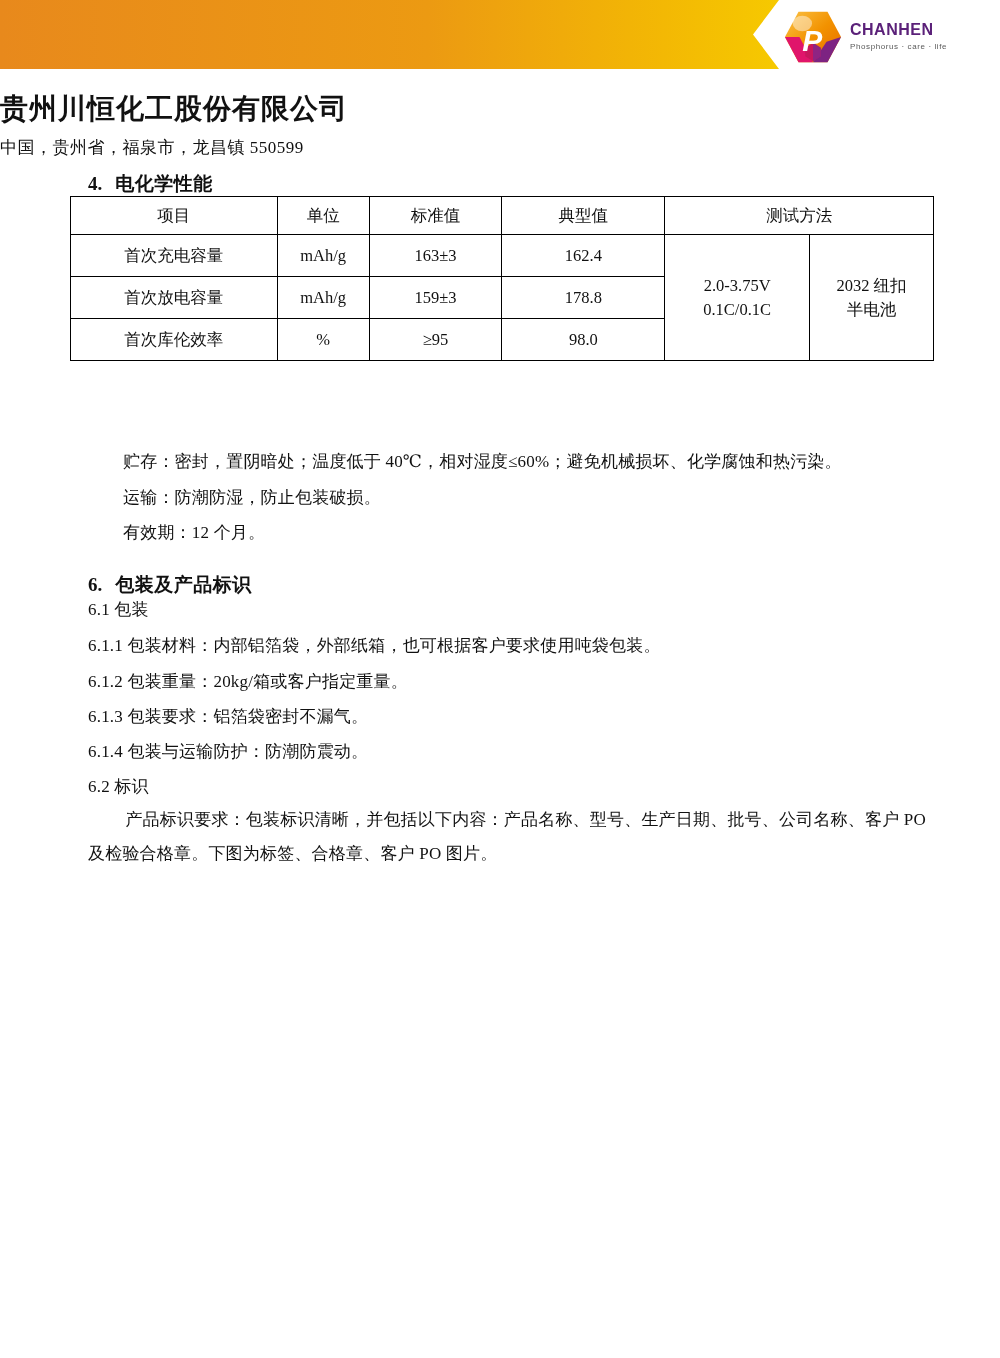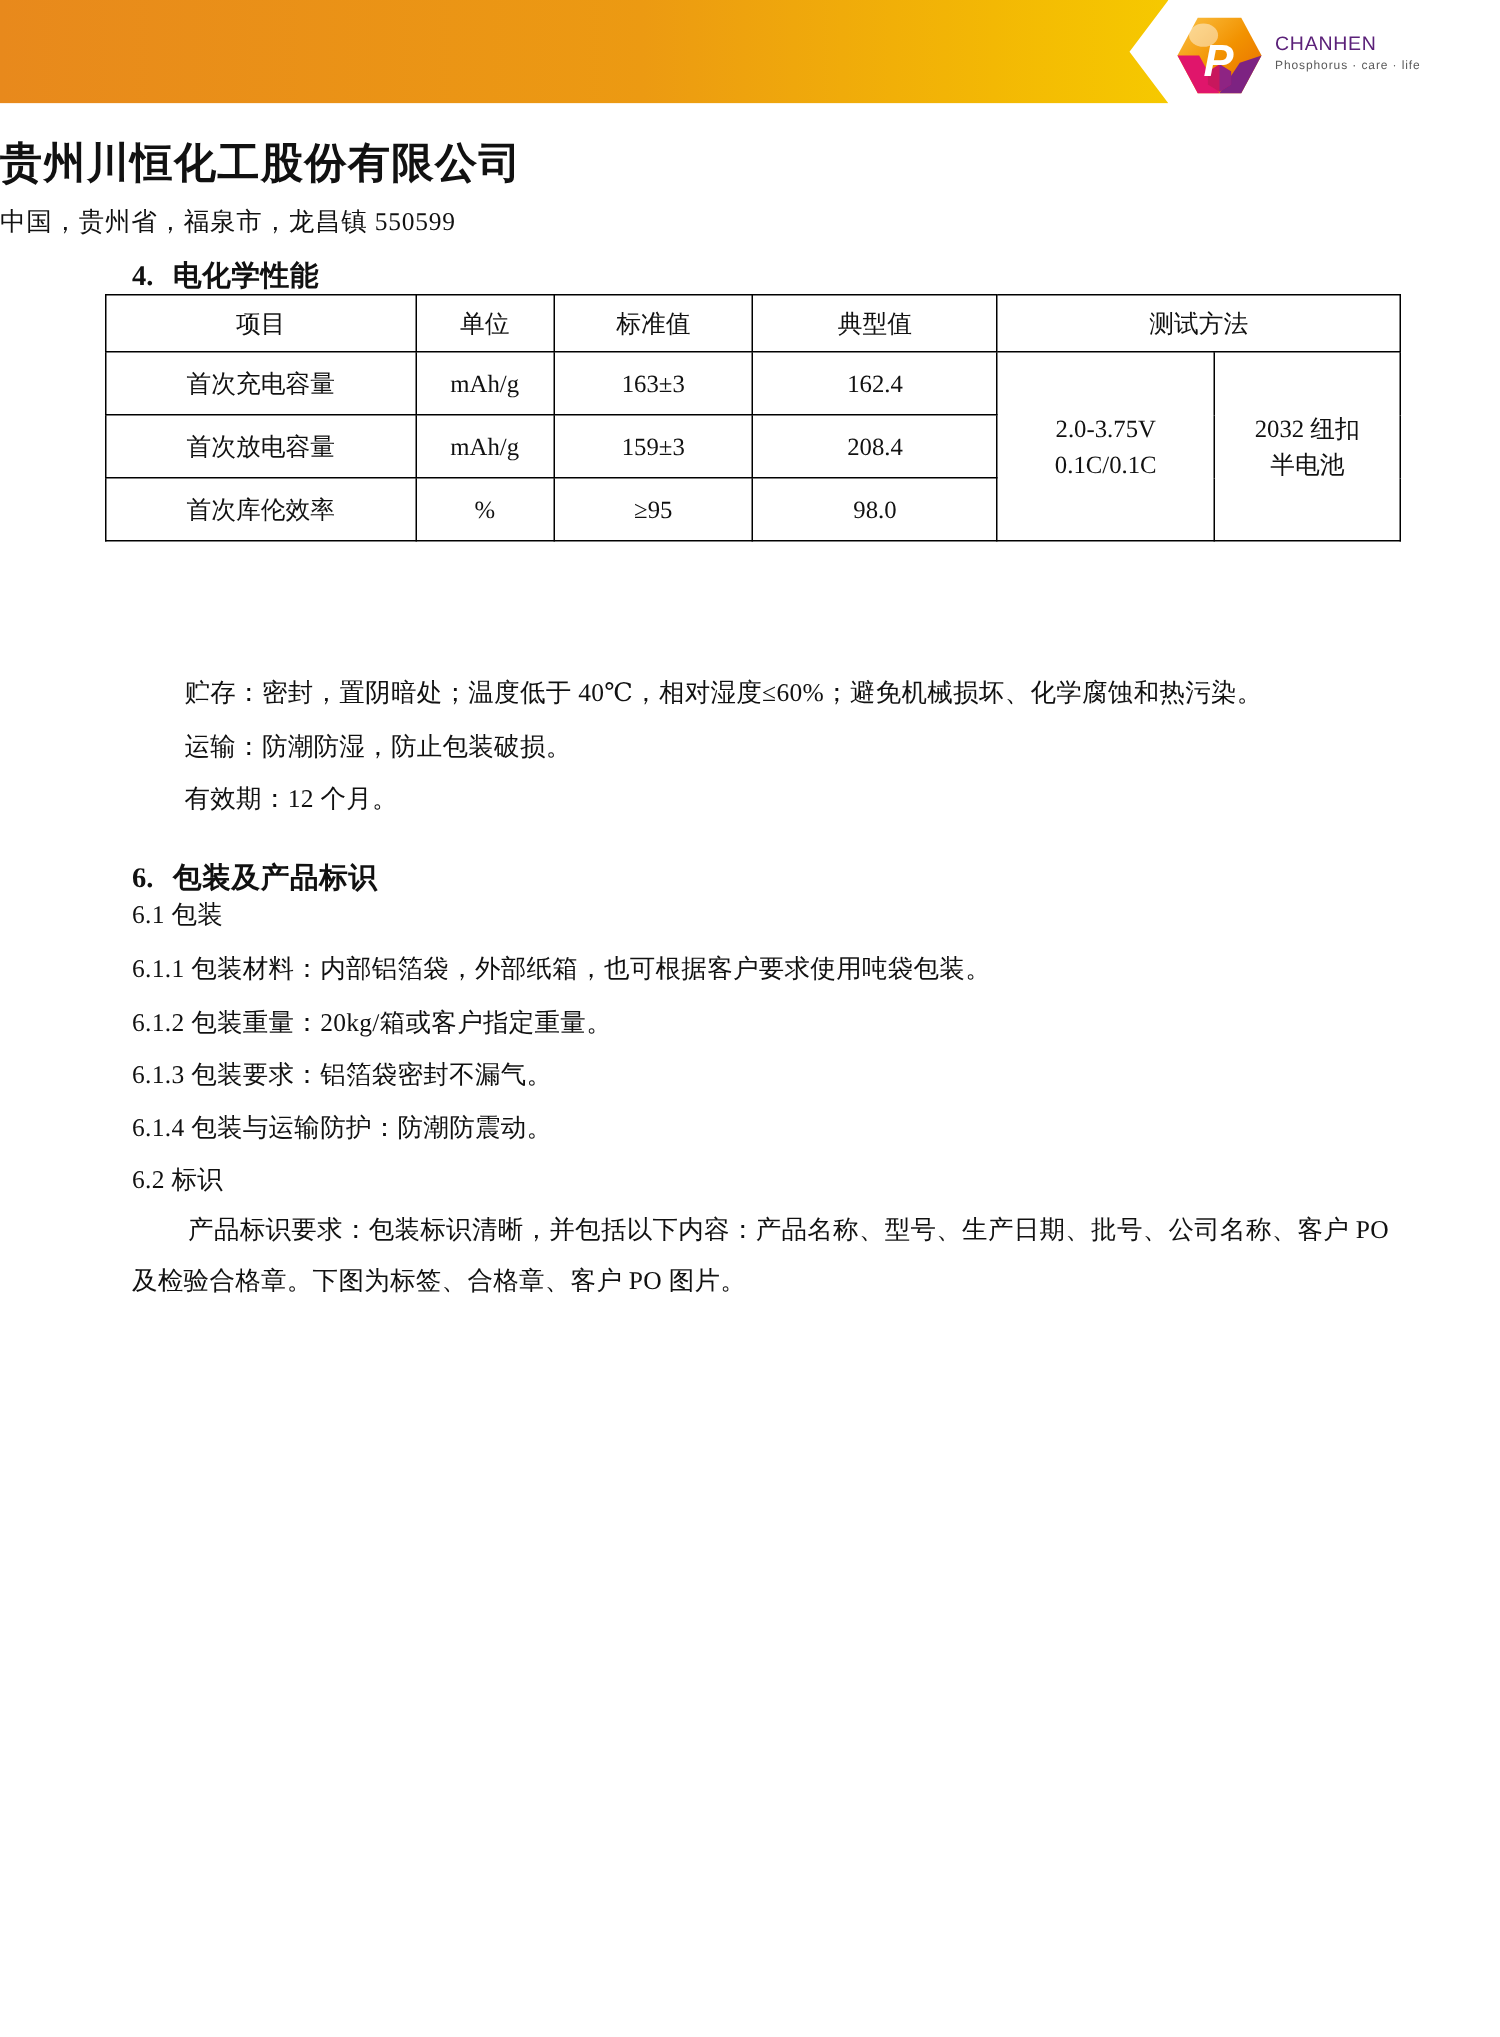--- a/index.html
+++ b/index.html
@@ -27,22 +27,22 @@
   .logo-block {
     position: absolute;
     top: 10px; left: 784px;
     display: flex;
     align-items: flex-start;
   }
   .logo-hex { width: 58px; height: 54px; }
   .logo-text-wrap { margin-left: 8px; padding-top: 12px; }
   .logo-name {
     font-family: "Liberation Sans", "DejaVu Sans", sans-serif;
-    font-weight: normal;
-    font-size: 13px;
+    font-weight: bold;
+    font-size: 16px;
     letter-spacing: 0.5px;
     color: #5B2179;
     line-height: 1;
   }
   .logo-tagline {
     font-family: "Liberation Sans", "DejaVu Sans", sans-serif;
     font-size: 8px;
     color: #5a5a5a;
     letter-spacing: 0.6px;
     text-align: right;
@@ -151,21 +151,21 @@
         </td>
         <td rowspan="3" class="two-line">
           <div>2032 纽扣</div>
           <div>半电池</div>
         </td>
       </tr>
       <tr class="data-row">
         <td>首次放电容量</td>
         <td>mAh/g</td>
         <td>159±3</td>
-        <td>208.4</td>
+        <td>178.8</td>
       </tr>
       <tr class="data-row">
         <td>首次库伦效率</td>
         <td>%</td>
         <td>≥95</td>
         <td>98.0</td>
       </tr>
     </tbody>
       </table>
   </div>

